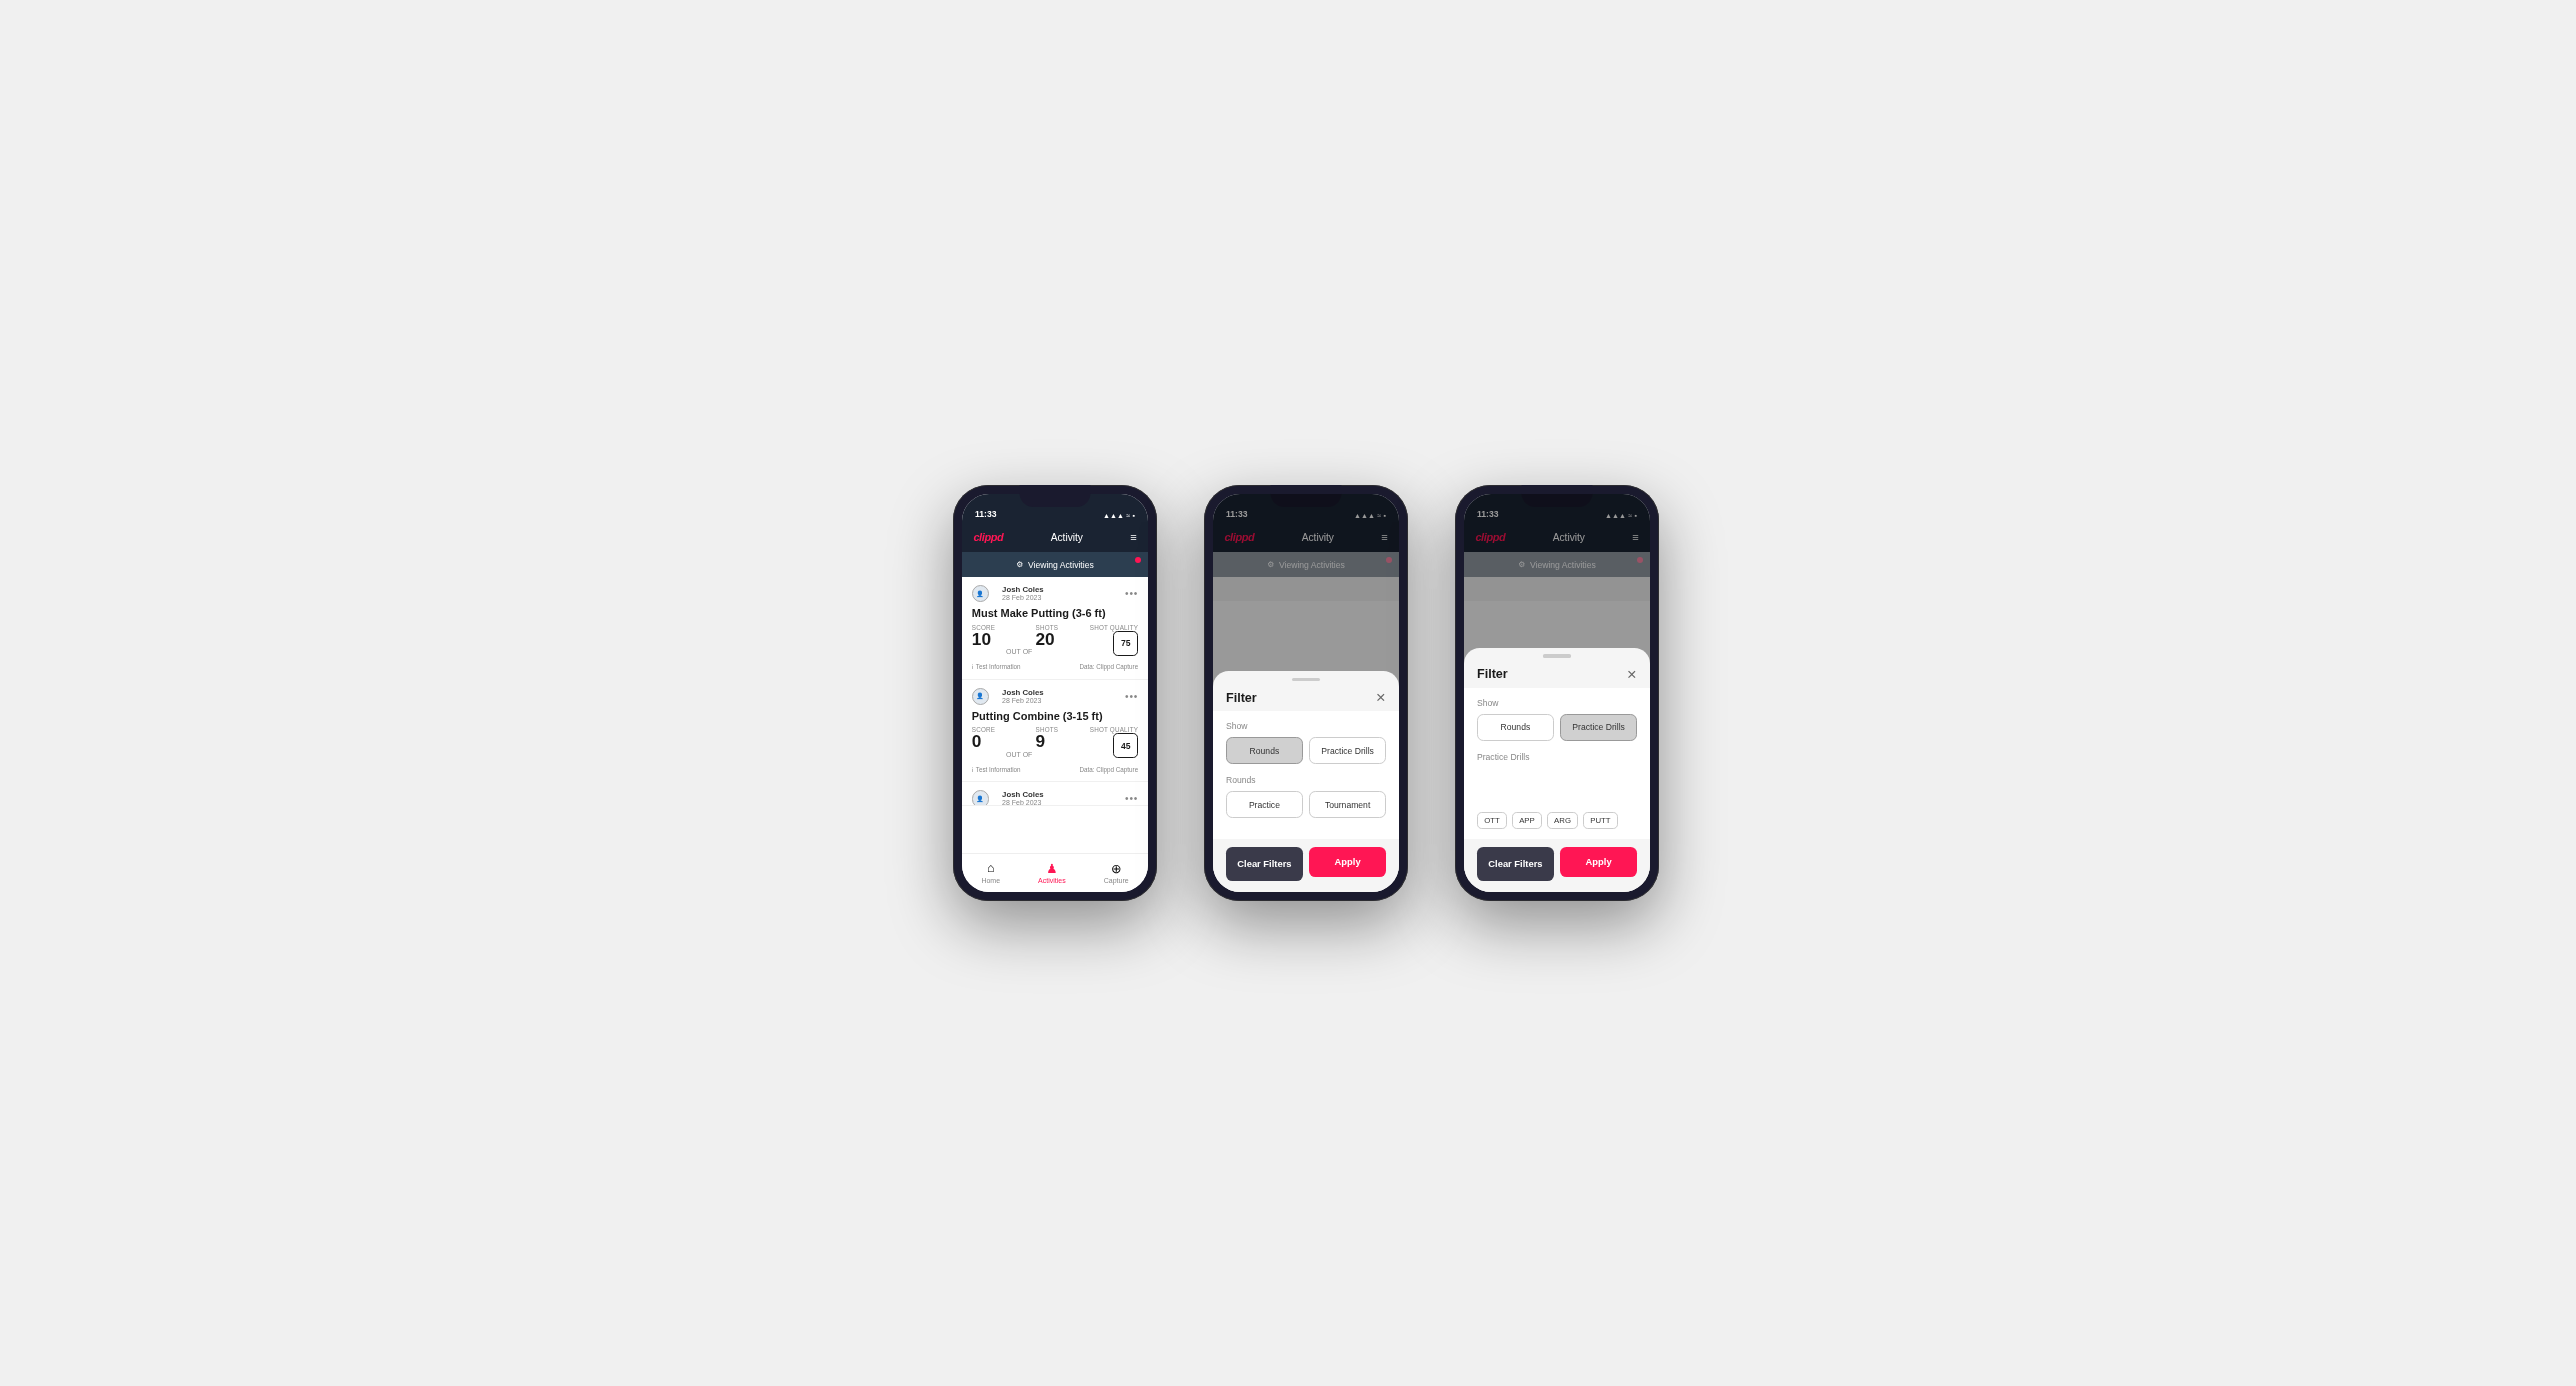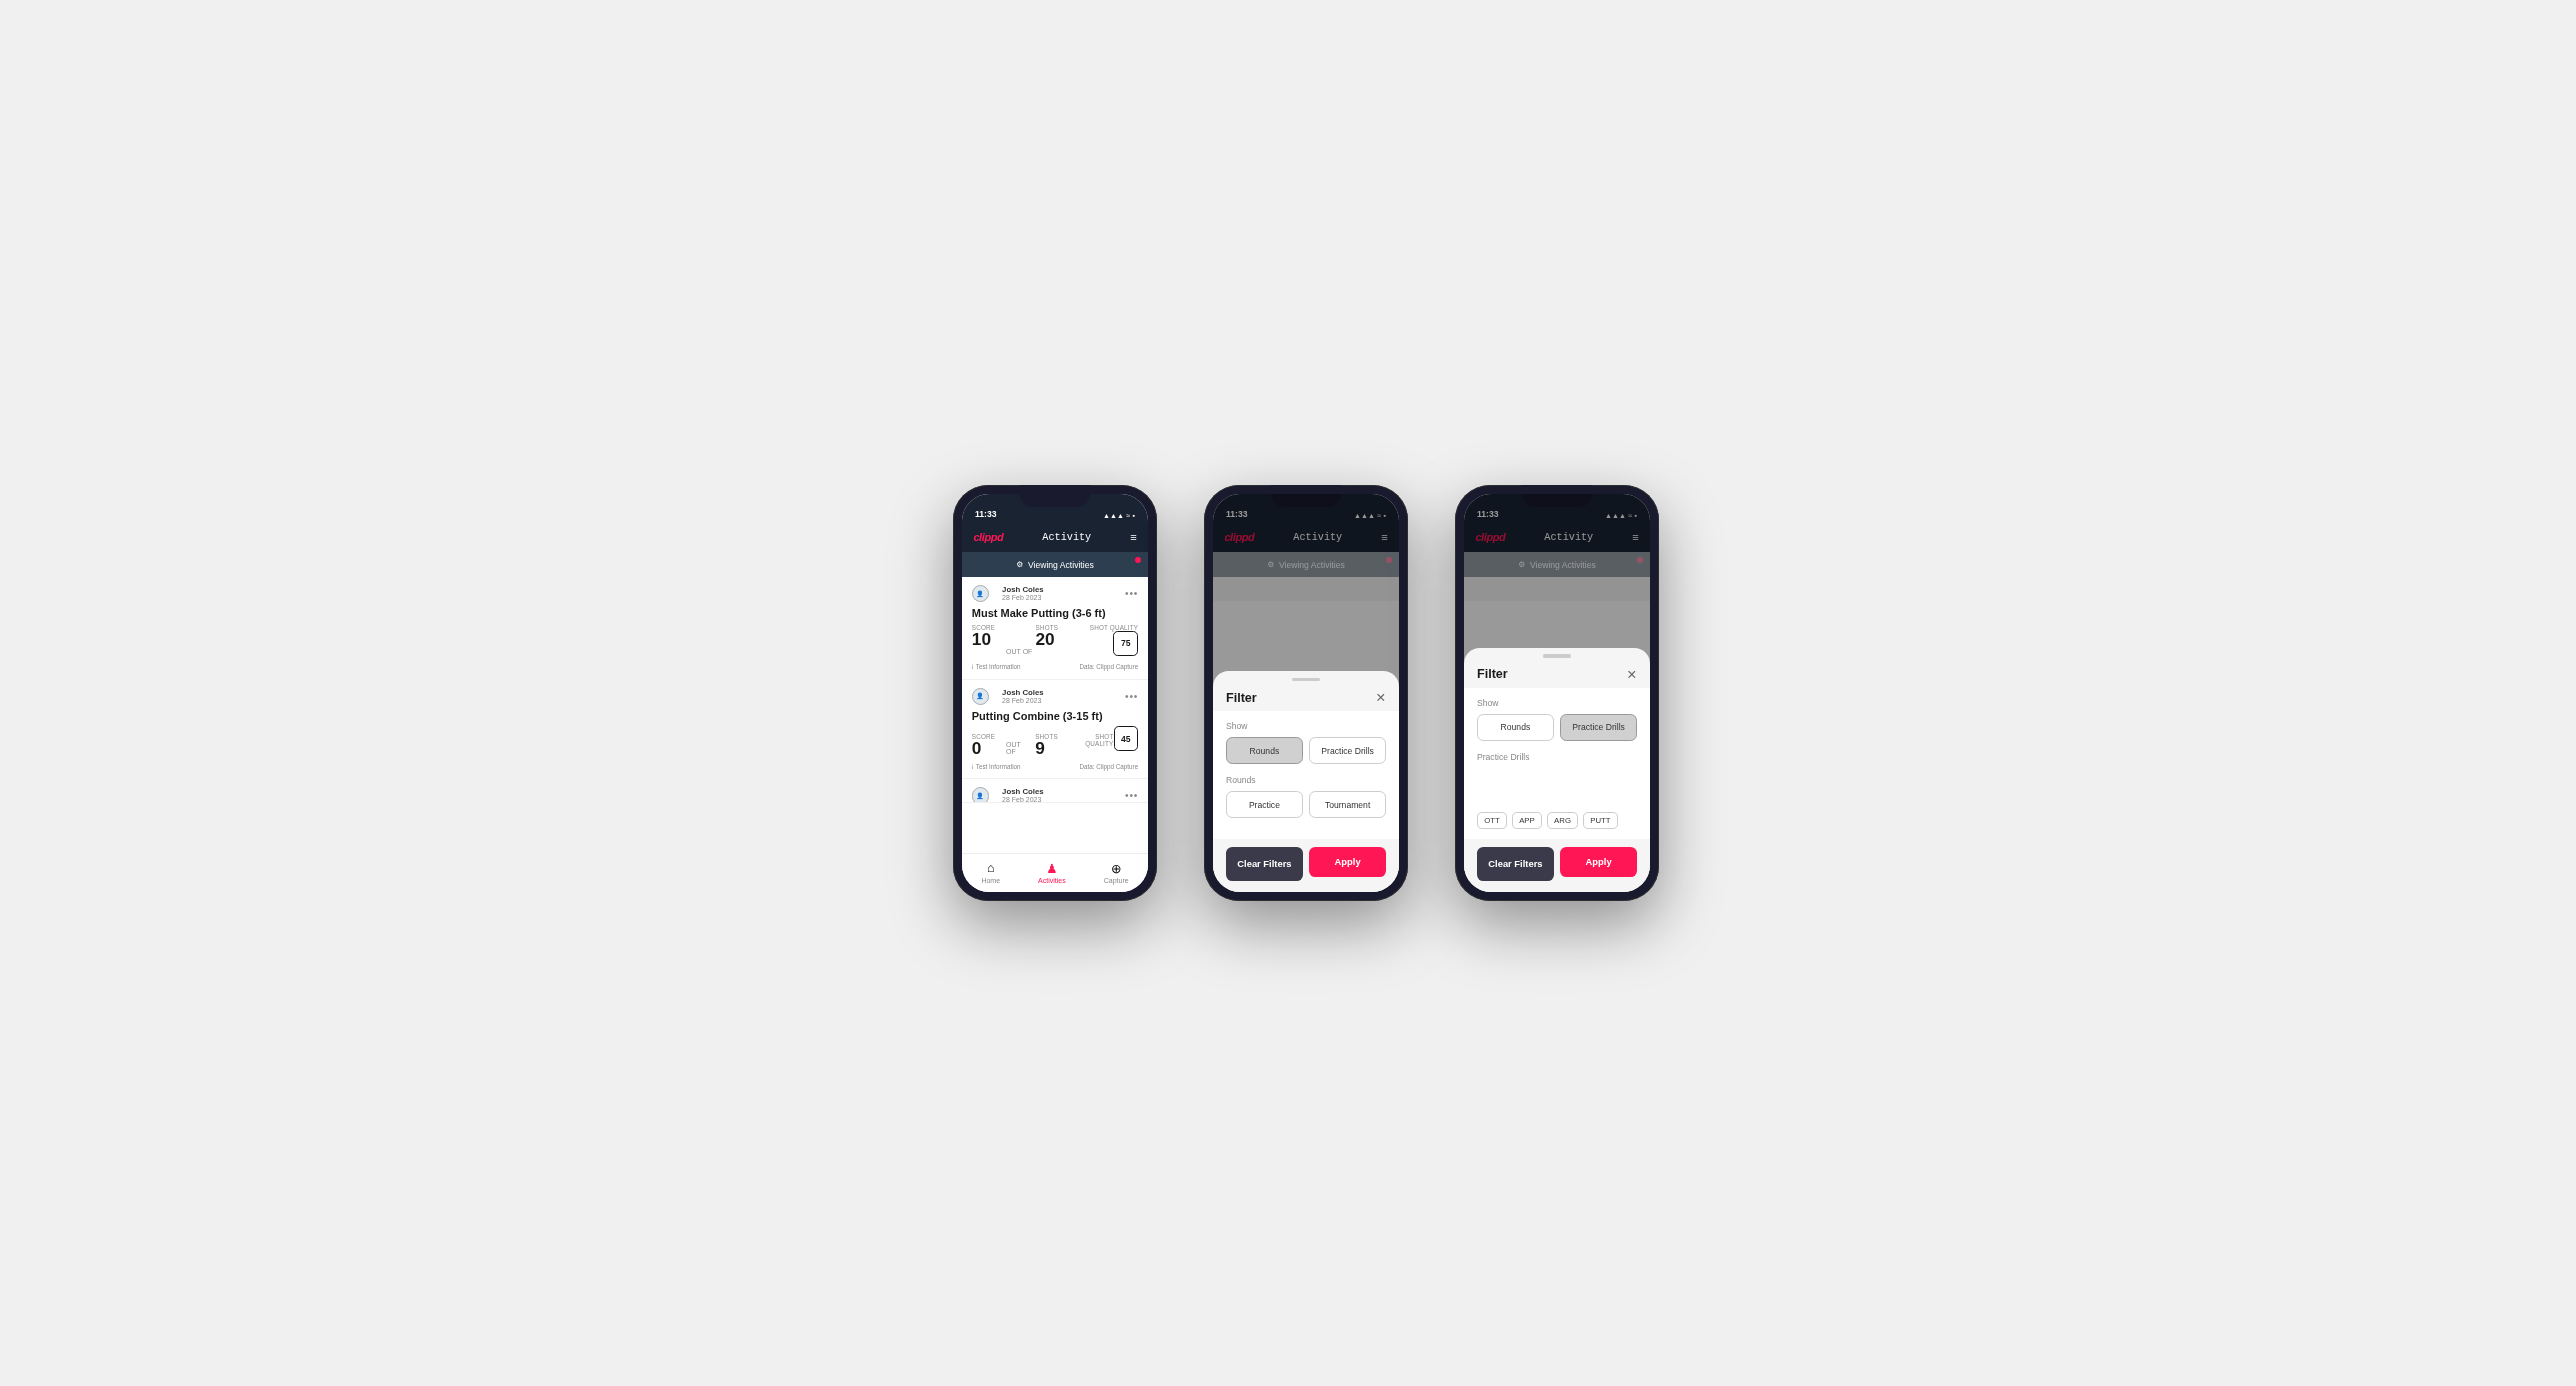--- a/index.html
+++ b/index.html
@@ -99,21 +99,20 @@
       font-size: 11px;
       font-weight: 800;
       font-style: italic;
       letter-spacing: -0.4px;
     }
 
     .nav-title {
       color: #fff;
       font-size: 10.2px;
       font-weight: 500;
-      font-family: Liberation Mono, monospace;
     }
 
     .nav-menu-icon {
       color: #fff;
       font-size: 11px;
     }
 
     
     .viewing-bar {
       background: #2c3e50;
@@ -536,21 +535,21 @@
             <div class="stat-group">
               <span class="stat-label">Score</span>
               <span class="stat-value">0</span>
             </div>
             <span class="stat-out-of">OUT OF</span>
             <div class="stat-group">
               <span class="stat-label">Shots</span>
               <span class="stat-value">9</span>
             </div>
             <div style="flex:1"></div>
-            <div style="display:flex;flex-direction:row;align-items:center;text-align:right;">
+            <div style="display:flex;flex-direction:column;align-items:center;">
               <span class="stat-label">Shot Quality</span>
               <div class="shot-quality-badge">45</div>
             </div>
           </div>
           <div class="card-footer">
             <div class="test-info">
               <span>ℹ</span>
               <span>Test Information</span>
             </div>
             <span class="data-source">Data: Clippd Capture</span>

